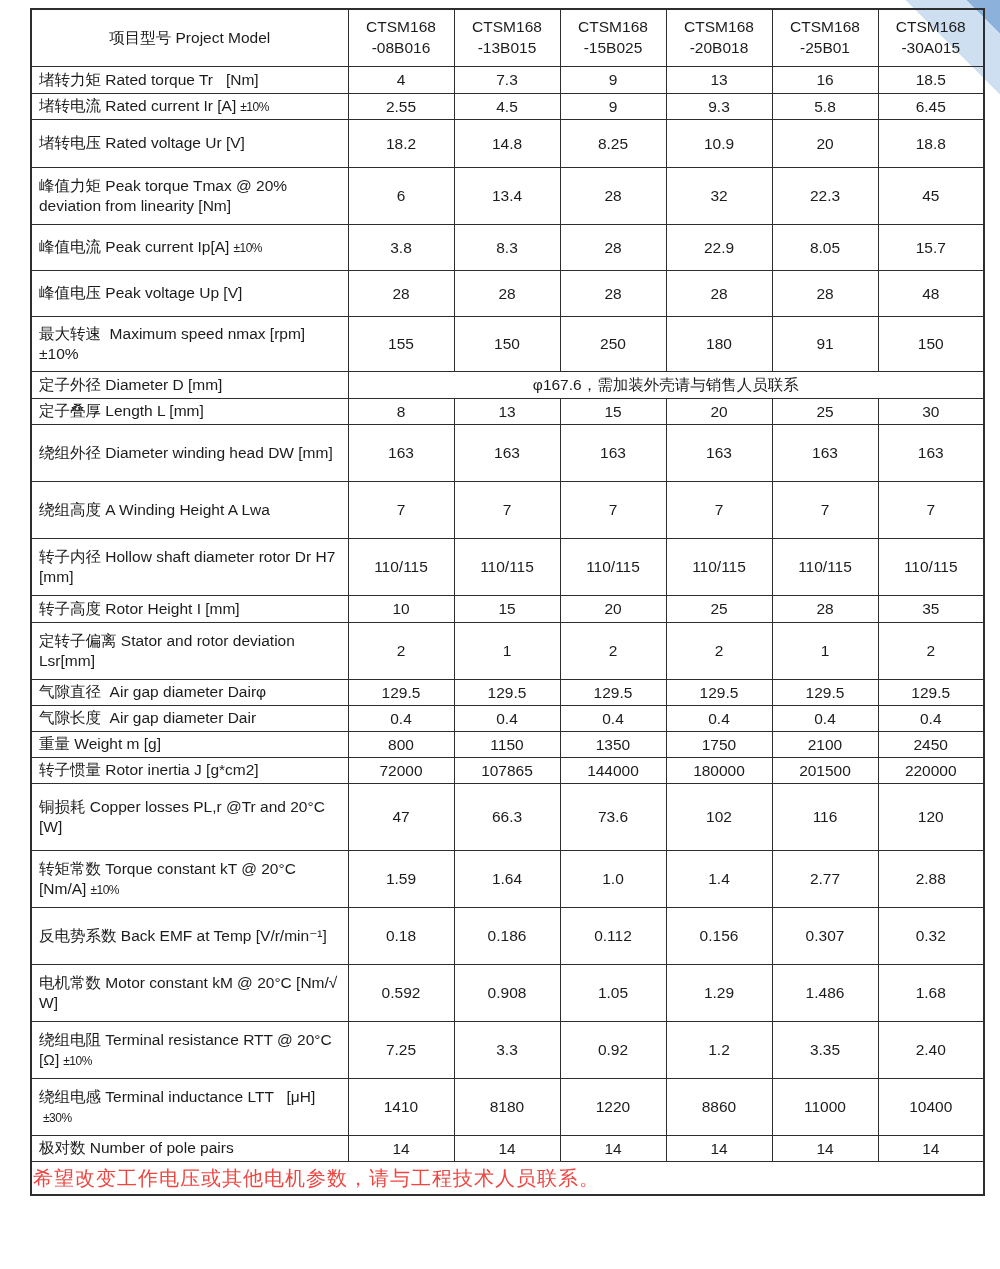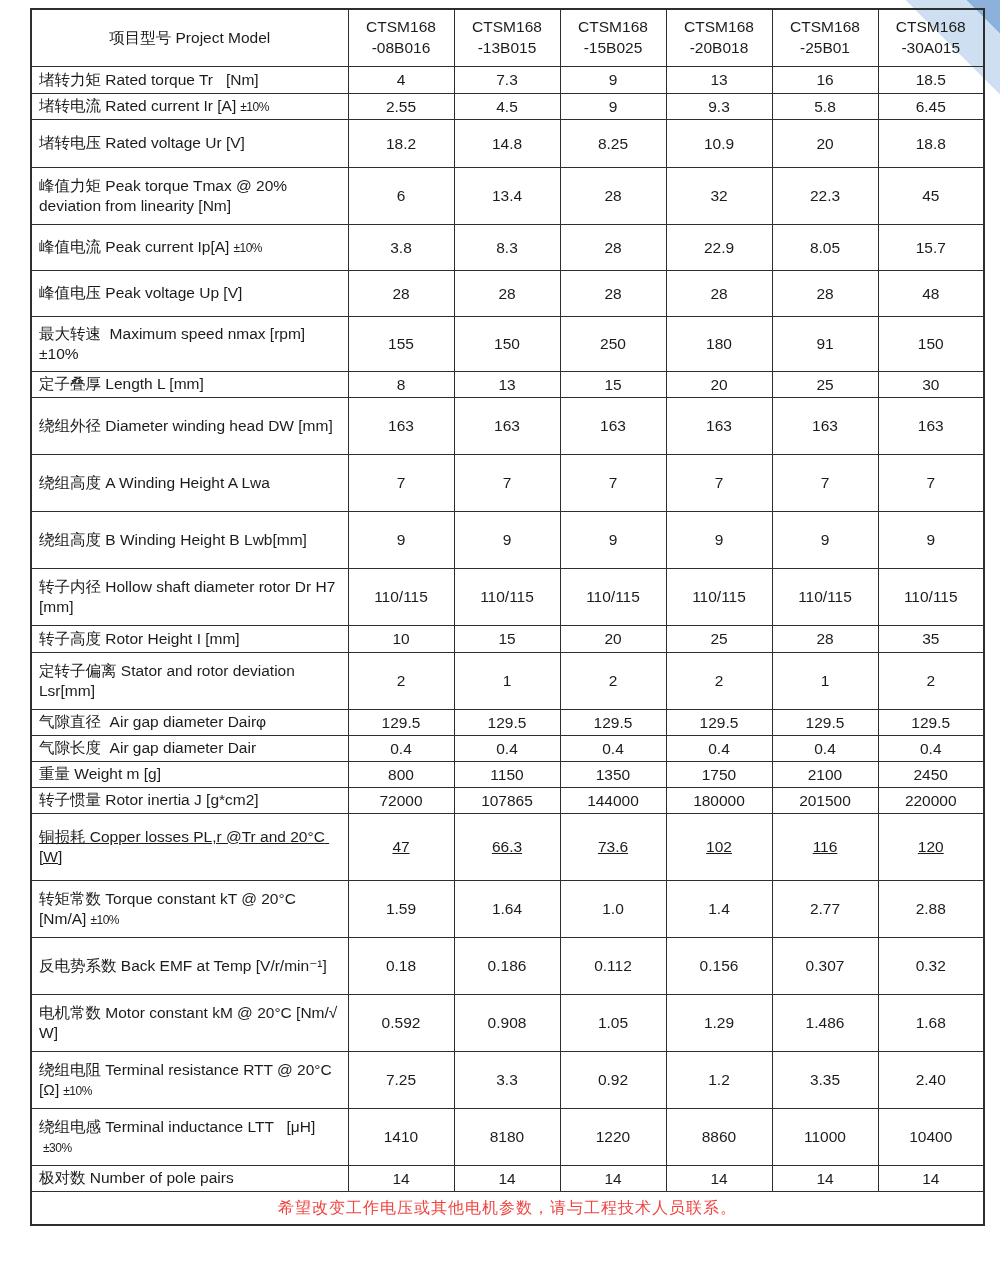--- a/index.html
+++ b/index.html
@@ -24,21 +24,21 @@
     vertical-align:middle;
     overflow:hidden;
   }
   th.lbl-h { height:54px; text-align:center; font-size:16px; }
   th.model { text-align:center; white-space:pre-line; line-height:1.35; }
   td.lbl { text-align:left; padding:2px 3px 2px 7px; line-height:1.32; }
   td.lbl .lt { white-space:pre-wrap; }
   td.val { text-align:center; padding:1px 2px; }
   .note { font-size:12px; margin-left:4px; letter-spacing:-0.5px; }
   tr.footer-row td {
-    text-align:center; color:#ee4541; font-size:16px; height:30px;
+    text-align:left; color:#ee4541; font-size:20px; height:30px;
     letter-spacing:1px;
   }
 </style>
 </head>
 <body>
 
 <div class="corner-ribbon"></div>
 
 <table class="spec">
   <colgroup>
@@ -124,20 +124,24 @@
       </tr>
       <tr style="height: 55px;">
         <td class="lbl"><span class="lt">最大转速  Maximum speed nmax [rpm] ±10%</span></td>
         <td class="val">155</td>
         <td class="val">150</td>
         <td class="val">250</td>
         <td class="val">180</td>
         <td class="val">91</td>
         <td class="val">150</td>
       </tr>
+      <tr style="height: 27px;">
+        <td class="lbl"><span class="lt">定子外径 Diameter D [mm]</span></td>
+        <td colspan="6" class="val">φ167.6，需加装外壳请与销售人员联系</td>
+      </tr>
       <tr style="height: 26px;">
         <td class="lbl"><span class="lt">定子叠厚 Length L [mm]</span></td>
         <td class="val">8</td>
         <td class="val">13</td>
         <td class="val">15</td>
         <td class="val">20</td>
         <td class="val">25</td>
         <td class="val">30</td>
       </tr>
       <tr style="height: 57px;">
@@ -152,29 +156,20 @@
       <tr style="height: 57px;">
         <td class="lbl"><span class="lt">绕组高度 A Winding Height A Lwa</span></td>
         <td class="val">7</td>
         <td class="val">7</td>
         <td class="val">7</td>
         <td class="val">7</td>
         <td class="val">7</td>
         <td class="val">7</td>
       </tr>
       <tr style="height: 57px;">
-        <td class="lbl"><span class="lt">绕组高度 B Winding Height B Lwb[mm]</span></td>
-        <td class="val">9</td>
-        <td class="val">9</td>
-        <td class="val">9</td>
-        <td class="val">9</td>
-        <td class="val">9</td>
-        <td class="val">9</td>
-      </tr>
-      <tr style="height: 57px;">
         <td class="lbl"><span class="lt">转子内径 Hollow shaft diameter rotor Dr H7 [mm]</span></td>
         <td class="val">110/115</td>
         <td class="val">110/115</td>
         <td class="val">110/115</td>
         <td class="val">110/115</td>
         <td class="val">110/115</td>
         <td class="val">110/115</td>
       </tr>
       <tr style="height: 27px;">
         <td class="lbl"><span class="lt">转子高度 Rotor Height I [mm]</span></td>
@@ -223,21 +218,21 @@
       </tr>
       <tr style="height: 26px;">
         <td class="lbl"><span class="lt">转子惯量 Rotor inertia J [g*cm2]</span></td>
         <td class="val">72000</td>
         <td class="val">107865</td>
         <td class="val">144000</td>
         <td class="val">180000</td>
         <td class="val">201500</td>
         <td class="val">220000</td>
       </tr>
-      <tr style="height: 67px; text-decoration: underline;">
+      <tr style="height: 67px;">
         <td class="lbl"><span class="lt">铜损耗 Copper losses PL,r @Tr and 20°C [W]</span></td>
         <td class="val">47</td>
         <td class="val">66.3</td>
         <td class="val">73.6</td>
         <td class="val">102</td>
         <td class="val">116</td>
         <td class="val">120</td>
       </tr>
       <tr style="height: 57px; padding-left: 6px;">
         <td class="lbl"><span class="lt">转矩常数 Torque constant kT @ 20°C [Nm/A]</span><span class="note">±10%</span></td>

